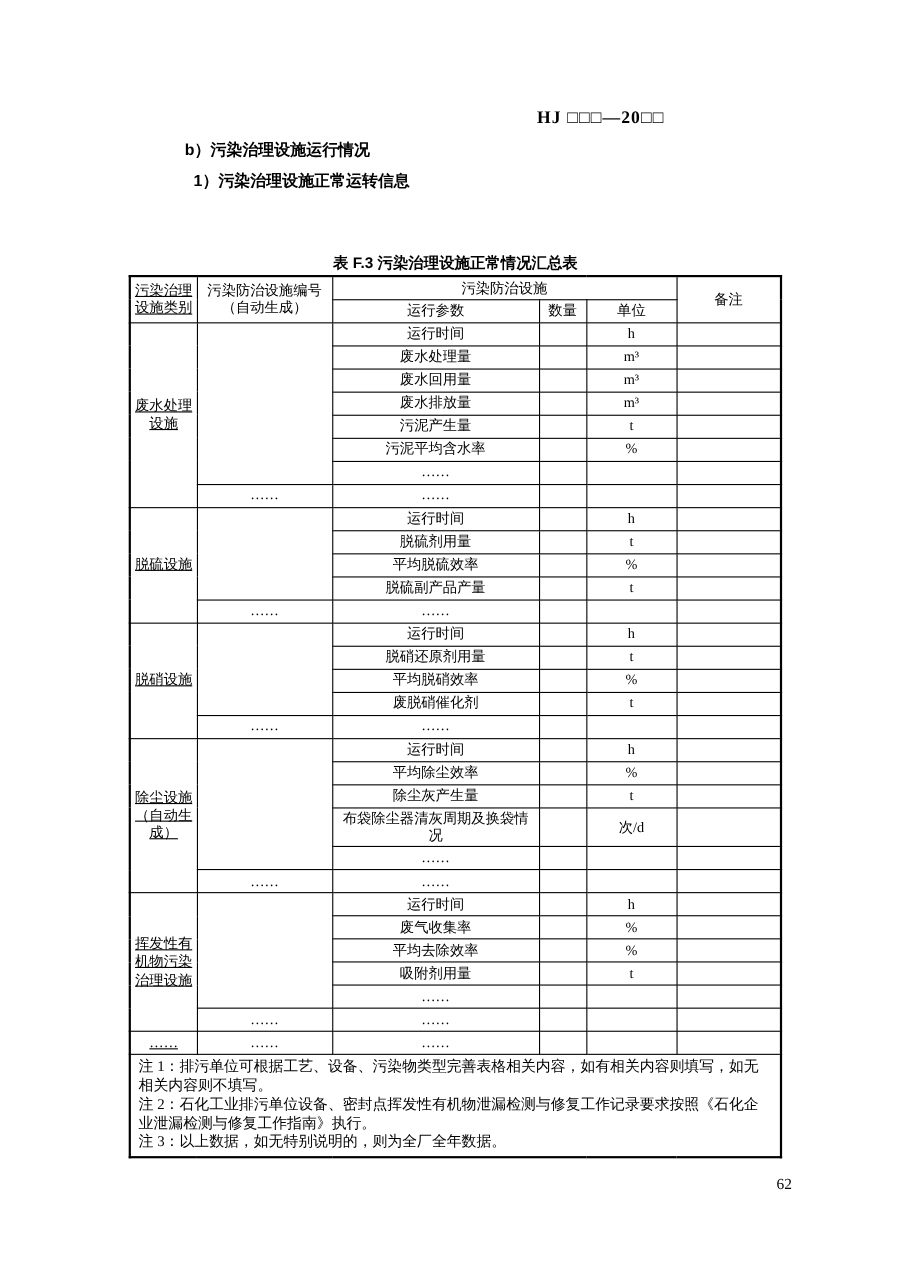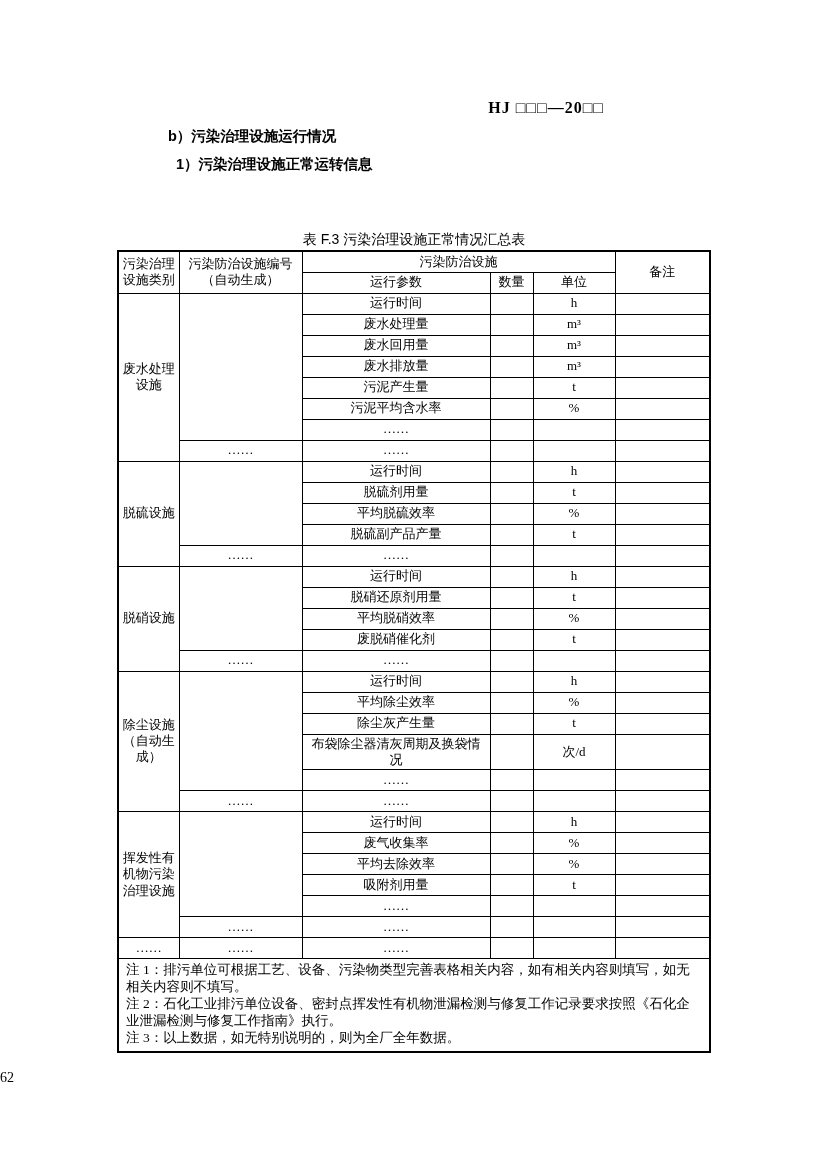--- a/index.html
+++ b/index.html
@@ -30,50 +30,50 @@
   }
   .para {
     position:absolute; left:117px; top:177px; width:594px;
     font-size:14.5px; line-height:27px;
     text-align:justify; text-indent:2em;
   }
   .table-title {
     position:absolute; left:117px; top:231px; width:594px;
     text-align:center;
     font-family:"Liberation Sans", sans-serif;
-    font-weight:normal; font-size:14px;
+    font-weight:bold; font-size:14px;
   }
   table.main-table {
     position:absolute; left:117px; top:250px; width:594px;
     border-collapse:collapse;
     table-layout:fixed;
     font-size:13px;
   }
   table.main-table th, table.main-table td {
     border:1px solid #000;
     text-align:center; vertical-align:middle;
     font-weight:normal;
     padding:1px 3px;
     height:21px;
     line-height:1.25;
   }
   table.main-table { border:2px solid #000; }
   th.group-head { height:22px; }
-  .cat-cell { padding:1px 9px; }
+  .cat-cell { padding:1px 9px;text-decoration:underline; }
   .param-cell { padding:1px 2px;margin-top:24px; }
   .notes-cell {
     text-align:left !important;
     padding:3px 7px 5px 7px !important;
     font-size:13.5px;
     line-height:21px;
     height:auto !important;
   }
   .page-number {
     position:absolute; left:0; top:1070px; width:100%;
-    text-align:left; font-size:14px;
+    text-align:right; font-size:14px;
   }
 </style>
 </head>
 <body>
 
 <div class="page">
 
   <div class="doc-header">HJ □□□—20□□</div>
 
   <div class="heading-b">b）污染治理设施运行情况</div>

